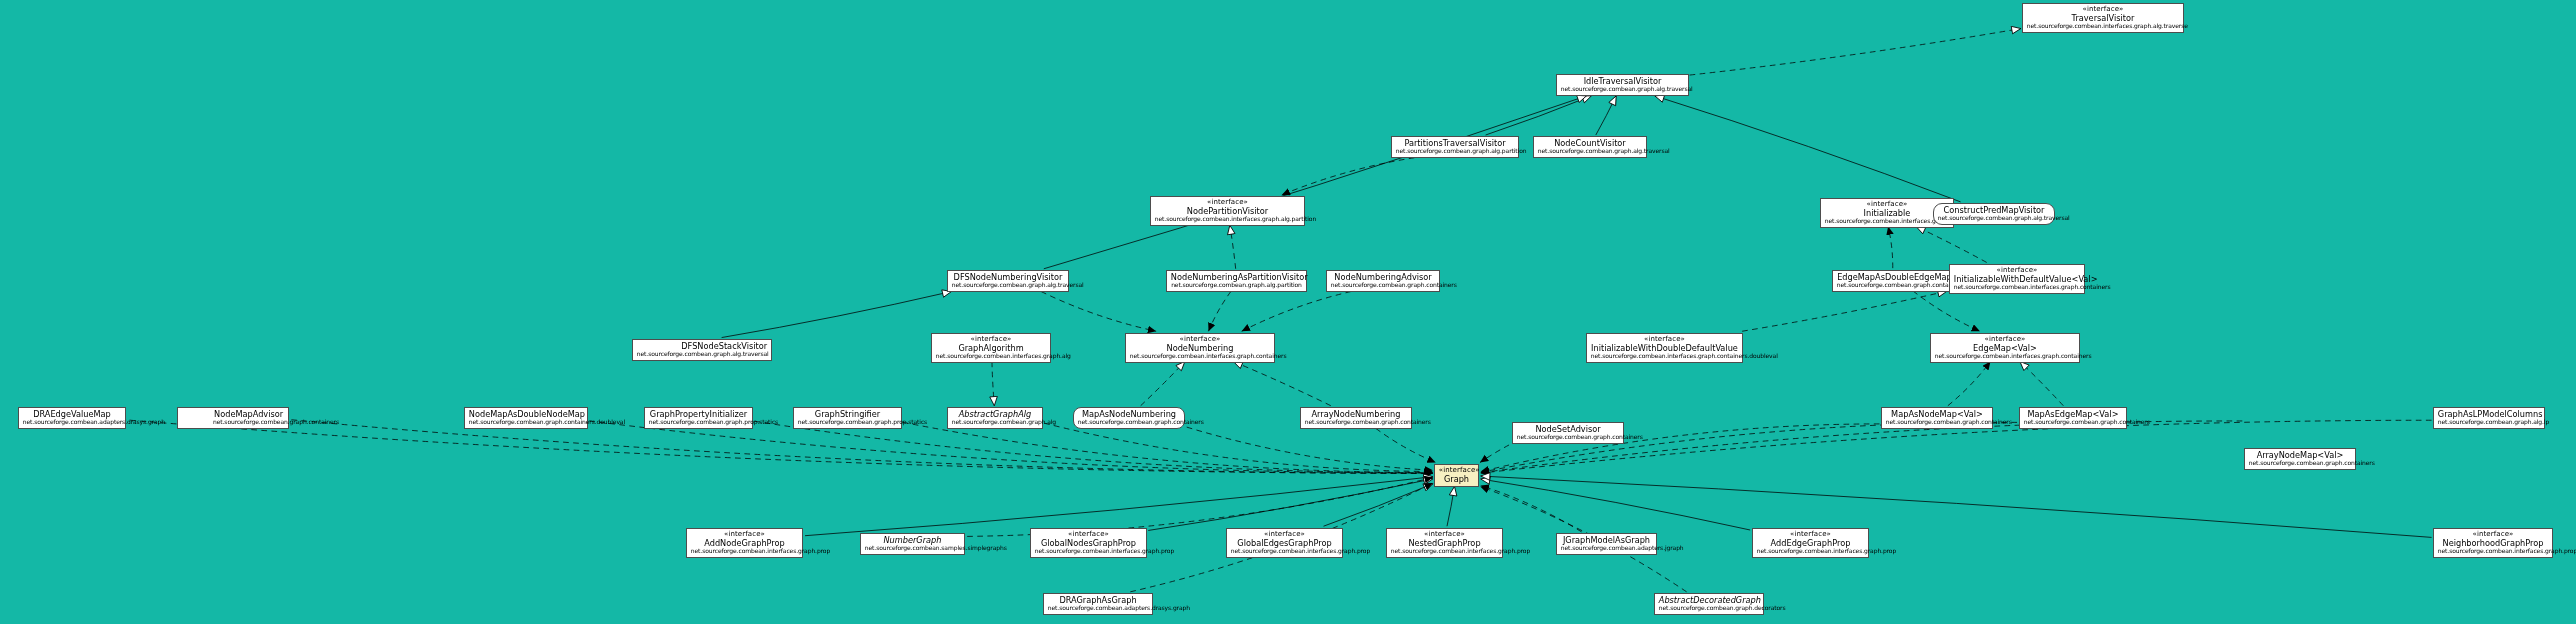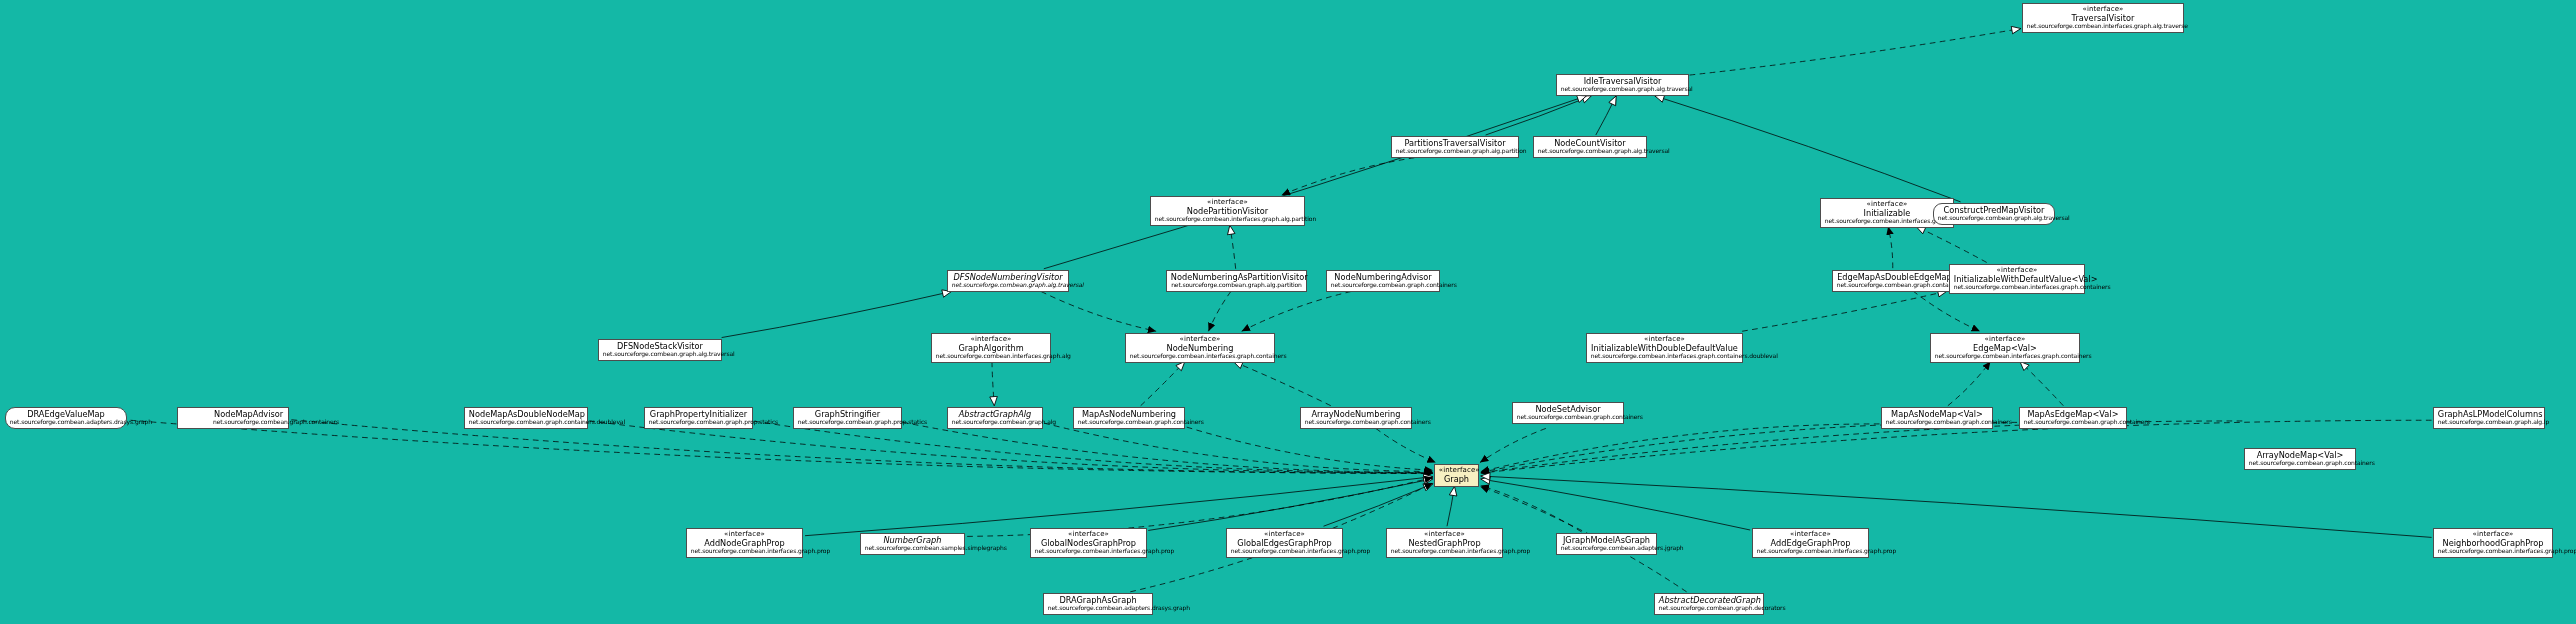--- a/index.html
+++ b/index.html
@@ -105,42 +105,42 @@
       </div>
       <div class="node" style="left: 1933px; top: 203px; width: 122px; min-height: 20px; border-radius: 9px;">
         <span class="nm">ConstructPredMapVisitor</span>
         <span class="pkg">net.sourceforge.combean.graph.alg.traversal</span>
       </div>
       <div class="node" style="left: 1150px; top: 196px; width: 155px; min-height: 28px;">
         <span class="stereo">«interface»</span>
         <span class="nm">NodePartitionVisitor</span>
         <span class="pkg">net.sourceforge.combean.interfaces.graph.alg.partition</span>
       </div>
-      <div class="node" style="left: 947px; top: 270px; width: 122px; min-height: 20px; font-style: italic;">
+      <div class="node" style="left: 947px; top: 270px; width: 122px; min-height: 20px;">
         <span class="nm">DFSNodeNumberingVisitor</span>
         <span class="pkg">net.sourceforge.combean.graph.alg.traversal</span>
       </div>
       <div class="node" style="left: 1166px; top: 270px; width: 141px; min-height: 20px;">
         <span class="nm">NodeNumberingAsPartitionVisitor</span>
         <span class="pkg">net.sourceforge.combean.graph.alg.partition</span>
       </div>
       <div class="node" style="left: 1326px; top: 270px; width: 114px; min-height: 20px; text-align: center;">
         <span class="nm">NodeNumberingAdvisor</span>
         <span class="pkg">net.sourceforge.combean.graph.containers</span>
       </div>
       <div class="node" style="left: 1832px; top: 270px; width: 125px; min-height: 20px;">
         <span class="nm">EdgeMapAsDoubleEdgeMap</span>
         <span class="pkg">net.sourceforge.combean.graph.containers.doubleval</span>
       </div>
       <div class="node" style="left: 1949px; top: 264px; width: 136px; min-height: 28px;">
         <span class="stereo">«interface»</span>
         <span class="nm">InitializableWithDefaultValue&lt;Val&gt;</span>
         <span class="pkg">net.sourceforge.combean.interfaces.graph.containers</span>
       </div>
-      <div class="node" style="left: 598px; top: 339px; width: 124px; min-height: 20px;">
+      <div class="node" style="left: 632px; top: 339px; width: 140px; min-height: 20px; text-align: right;">
         <span class="nm">DFSNodeStackVisitor</span>
         <span class="pkg">net.sourceforge.combean.graph.alg.traversal</span>
       </div>
       <div class="node" style="left: 931px; top: 333px; width: 120px; min-height: 28px;">
         <span class="stereo">«interface»</span>
         <span class="nm">GraphAlgorithm</span>
         <span class="pkg">net.sourceforge.combean.interfaces.graph.alg</span>
       </div>
       <div class="node" style="left: 1125px; top: 333px; width: 150px; min-height: 28px;">
         <span class="stereo">«interface»</span>
@@ -150,21 +150,21 @@
       <div class="node" style="left: 1586px; top: 333px; width: 157px; min-height: 28px;">
         <span class="stereo">«interface»</span>
         <span class="nm">InitializableWithDoubleDefaultValue</span>
         <span class="pkg">net.sourceforge.combean.interfaces.graph.containers.doubleval</span>
       </div>
       <div class="node" style="left: 1930px; top: 333px; width: 150px; min-height: 28px;">
         <span class="stereo">«interface»</span>
         <span class="nm">EdgeMap&lt;Val&gt;</span>
         <span class="pkg">net.sourceforge.combean.interfaces.graph.containers</span>
       </div>
-      <div class="node" style="left: 5px; top: 407px; width: 122px; min-height: 20px; border-radius: 10px;">
+      <div class="node" style="left: 18px; top: 407px; width: 108px; min-height: 20px;">
         <span class="nm">DRAEdgeValueMap</span>
         <span class="pkg">net.sourceforge.combean.adapters.drasys.graph</span>
       </div>
       <div class="node" style="left: 177px; top: 407px; width: 112px; min-height: 20px; padding-left: 35px;">
         <span class="nm">NodeMapAdvisor</span>
         <span class="pkg">net.sourceforge.combean.graph.containers</span>
       </div>
       <div class="node" style="left: 464px; top: 407px; width: 124px; min-height: 20px;">
         <span class="nm">NodeMapAsDoubleNodeMap</span>
         <span class="pkg">net.sourceforge.combean.graph.containers.doubleval</span>
@@ -174,29 +174,29 @@
         <span class="pkg">net.sourceforge.combean.graph.prop.statics</span>
       </div>
       <div class="node" style="left: 793px; top: 407px; width: 109px; min-height: 20px;">
         <span class="nm">GraphStringifier</span>
         <span class="pkg">net.sourceforge.combean.graph.prop.statics</span>
       </div>
       <div class="node" style="left: 947px; top: 407px; width: 96px; min-height: 20px;">
         <span class="nm abs">AbstractGraphAlg</span>
         <span class="pkg">net.sourceforge.combean.graph.alg</span>
       </div>
-      <div class="node" style="left: 1073px; top: 407px; width: 112px; min-height: 20px;">
+      <div class="node" style="left: 1073px; top: 407px; width: 112px; min-height: 20px; border-radius: 8px;">
         <span class="nm">MapAsNodeNumbering</span>
         <span class="pkg">net.sourceforge.combean.graph.containers</span>
       </div>
       <div class="node" style="left: 1300px; top: 407px; width: 112px; min-height: 20px;">
         <span class="nm">ArrayNodeNumbering</span>
         <span class="pkg">net.sourceforge.combean.graph.containers</span>
       </div>
-      <div class="node" style="left: 1512px; top: 402px; width: 112px; min-height: 20px;">
+      <div class="node" style="left: 1512px; top: 422px; width: 112px; min-height: 20px;">
         <span class="nm">NodeSetAdvisor</span>
         <span class="pkg">net.sourceforge.combean.graph.containers</span>
       </div>
       <div class="node" style="left: 1881px; top: 407px; width: 112px; min-height: 20px;">
         <span class="nm">MapAsNodeMap&lt;Val&gt;</span>
         <span class="pkg">net.sourceforge.combean.graph.containers</span>
       </div>
       <div class="node" style="left: 2019px; top: 407px; width: 108px; min-height: 20px;">
         <span class="nm">MapAsEdgeMap&lt;Val&gt;</span>
         <span class="pkg">net.sourceforge.combean.graph.containers</span>

